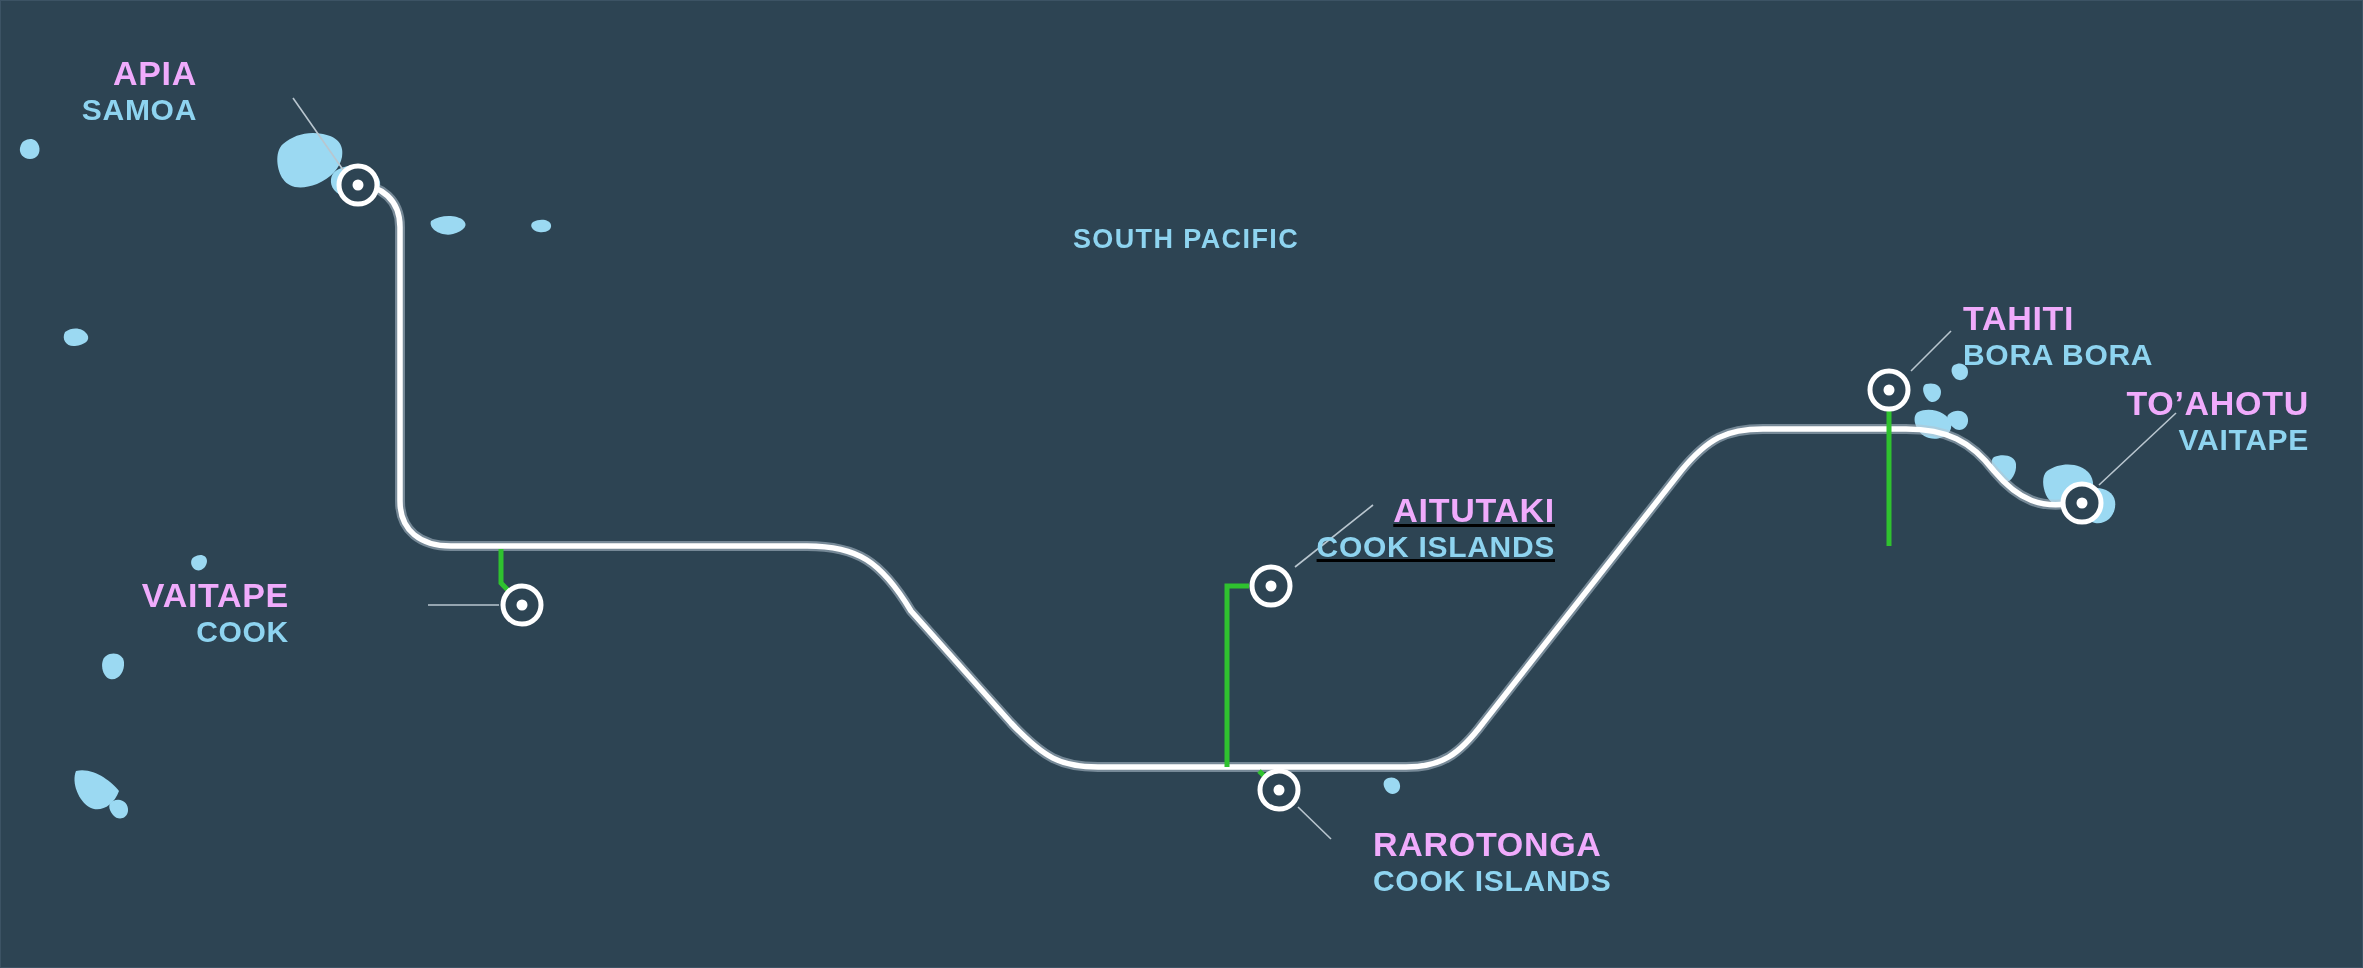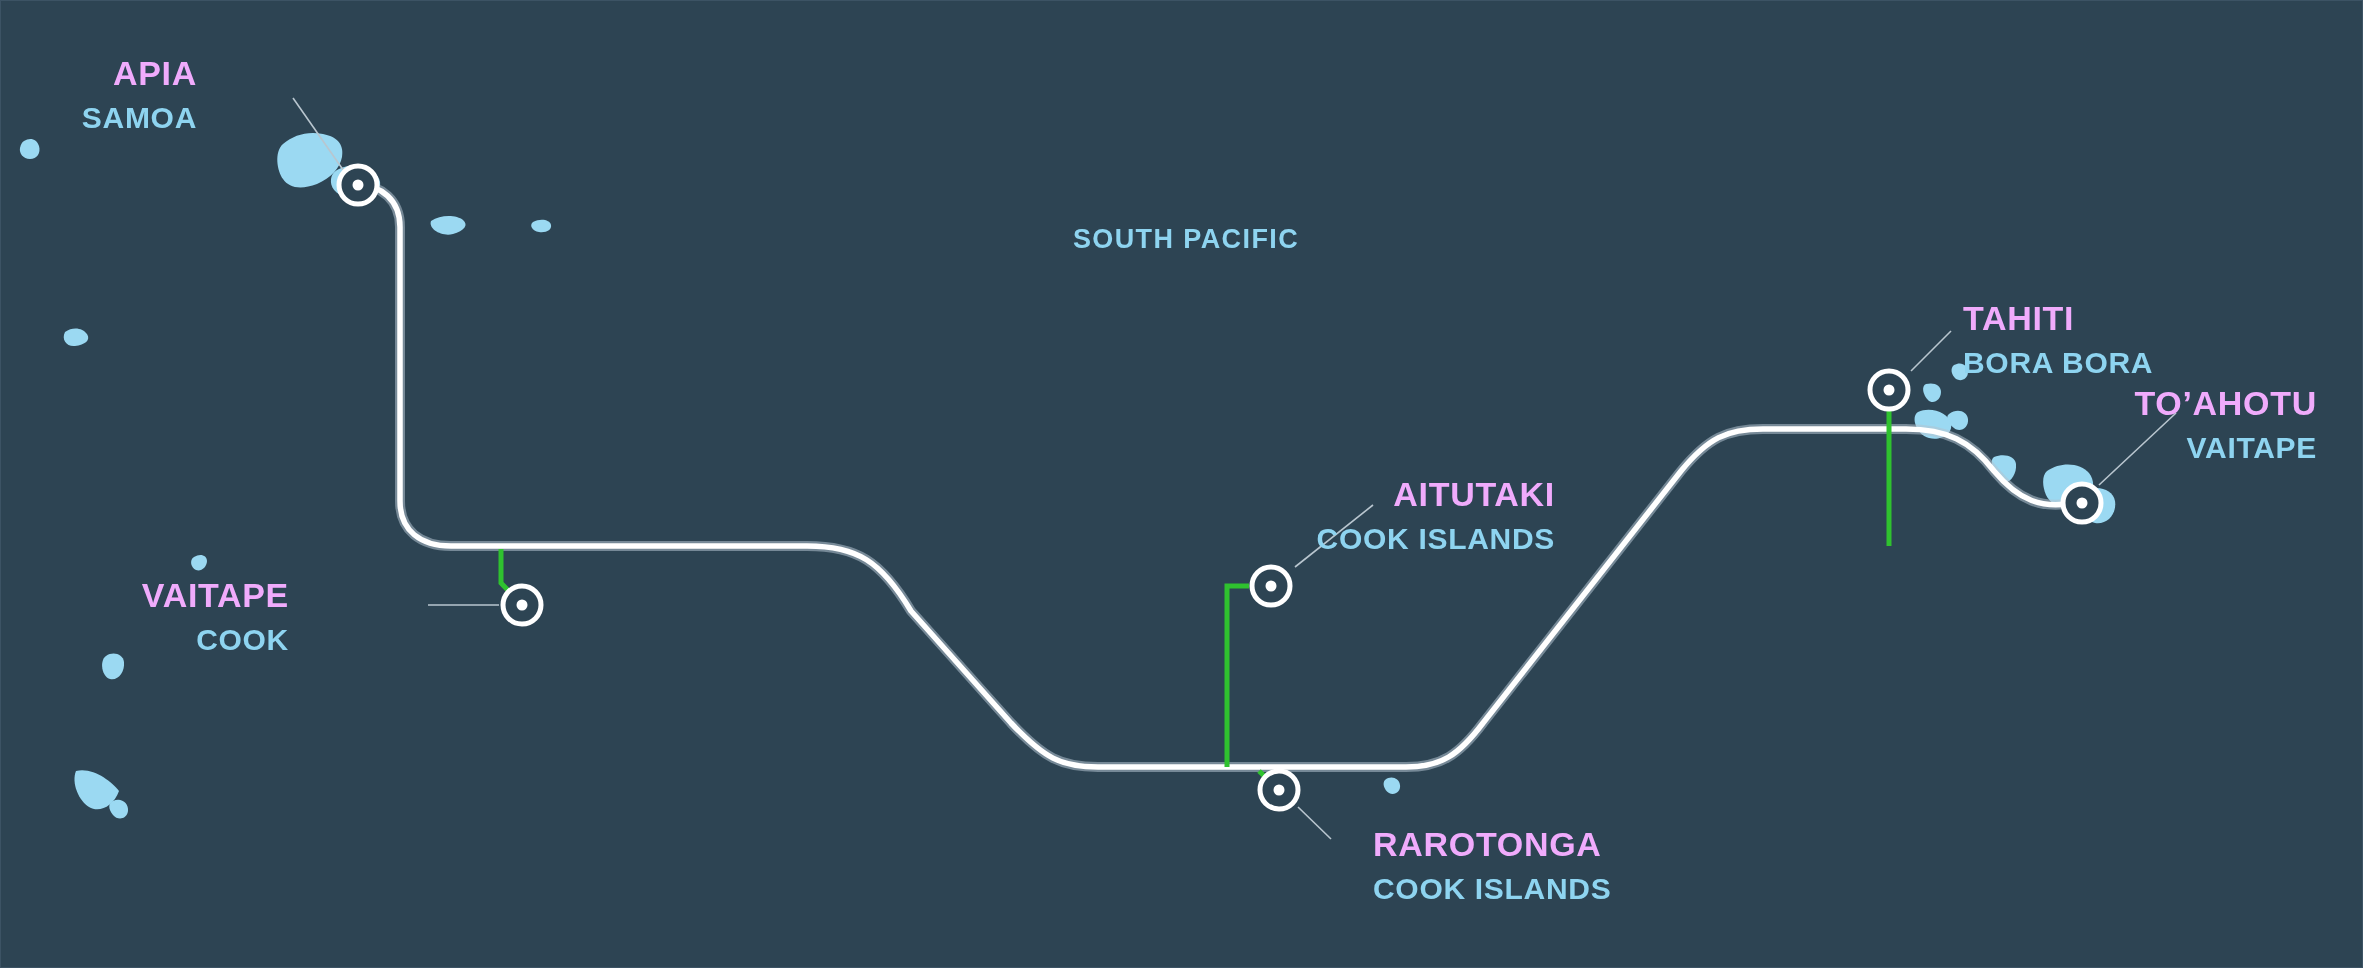--- a/index.html
+++ b/index.html
@@ -42,21 +42,21 @@
     color: #f0abfc;
     letter-spacing: 0.7px;
     display: block;
   }
   .label-country {
     font-size: 30px;
     font-weight: bold;
     color: #8ed4f0;
     letter-spacing: 0.7px;
     display: block;
-    margin-top: 13px;
+    margin-top: 5px;
   }
   .align-right { text-align: right; }
   .align-left  { text-align: left;  }
 
   #ocean-label {
     position: absolute;
     left: 1035px;
     top: 192px;
     width: 300px;
     text-align: center;
@@ -157,31 +157,31 @@
 
   <div id="label-layer">
       <div class="label-group align-right" style="right: 2165px; top: 55px;">
         <span class="label-city">APIA</span>
         <span class="label-country">SAMOA</span>
       </div>
       <div class="label-group align-right" style="right: 2073px; top: 577px;">
         <span class="label-city">VAITAPE</span>
         <span class="label-country">COOK</span>
       </div>
-      <div class="label-group align-right" style="right: 807px; top: 476px;">
+      <div class="label-group align-right" style="right: 807px; top: 492px; text-decoration: underline;">
         <span class="label-city">AITUTAKI</span>
         <span class="label-country">COOK ISLANDS</span>
       </div>
       <div class="label-group align-left" style="left: 1372px; top: 826px;">
         <span class="label-city">RAROTONGA</span>
         <span class="label-country">COOK ISLANDS</span>
       </div>
       <div class="label-group align-left" style="left: 1962px; top: 300px;">
         <span class="label-city">TAHITI</span>
         <span class="label-country">BORA BORA</span>
       </div>
-      <div class="label-group align-right" style="right: 45px; top: 385px;">
+      <div class="label-group align-right" style="right: 53px; top: 385px;">
         <span class="label-city">TO’AHOTU</span>
         <span class="label-country">VAITAPE</span>
       </div>
     </div>
 
 </div>
 
 </body></html>

